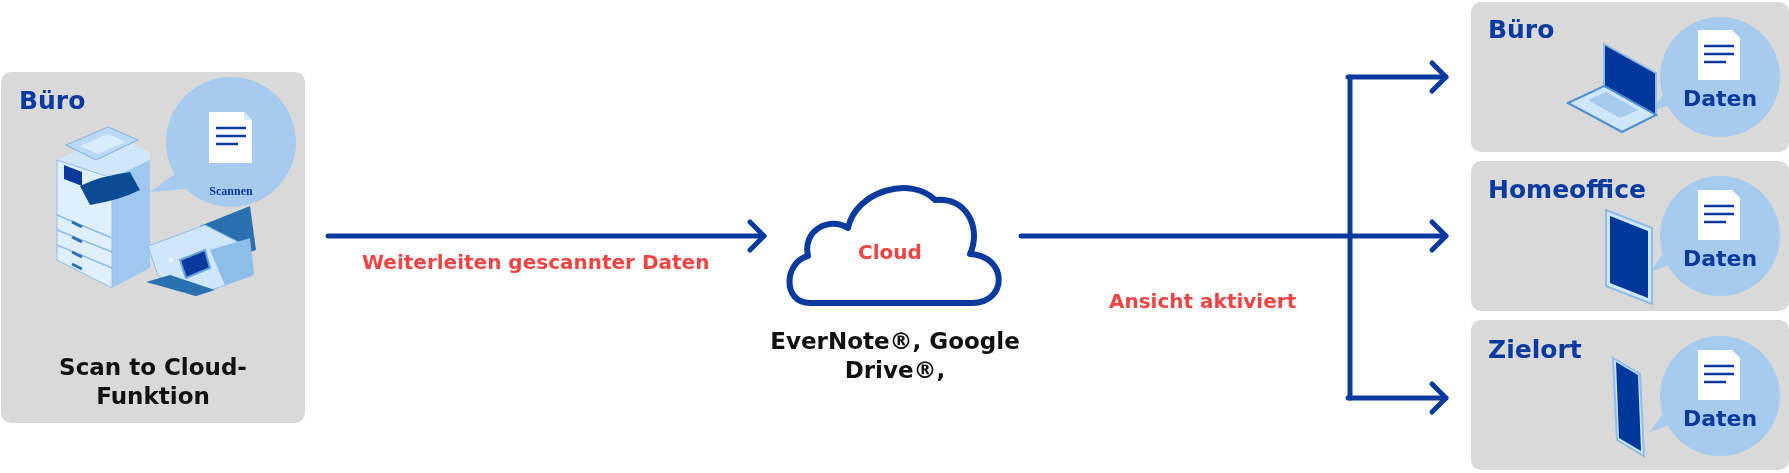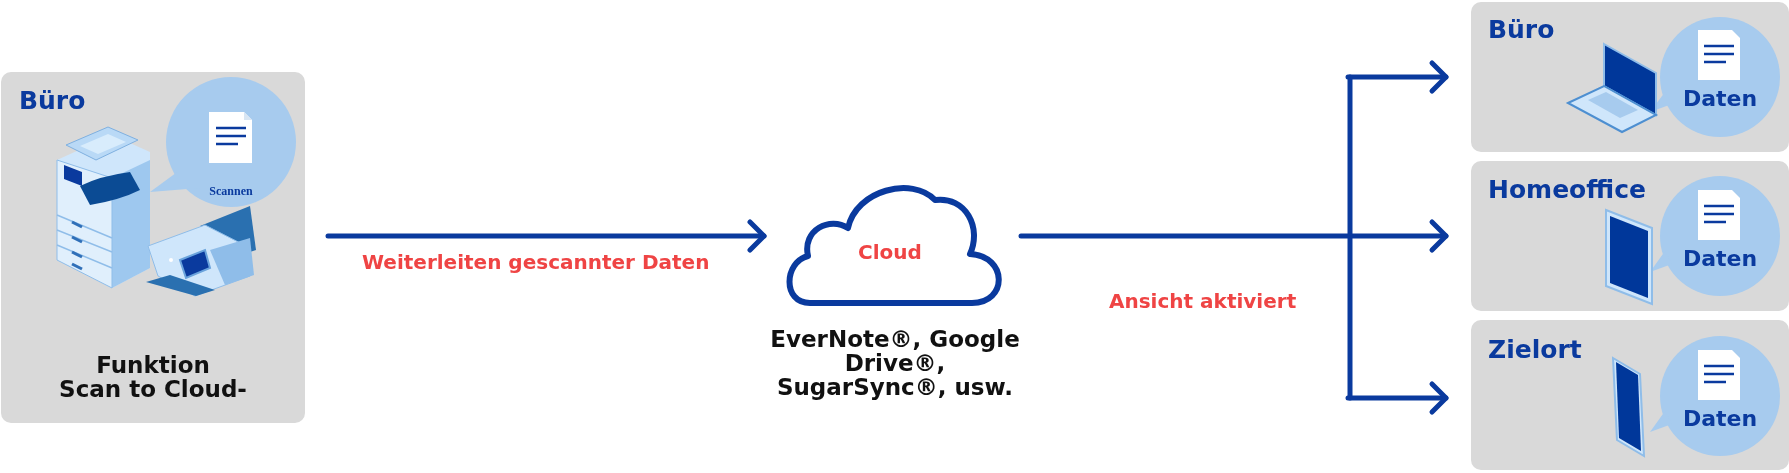--- a/index.html
+++ b/index.html
@@ -1,21 +1,21 @@
 <!DOCTYPE html>
 <html><head>
   <meta charset="utf-8">
   <style>
     html, body { margin: 0; padding: 0; background: #ffffff; }
     body { width: 1789px; height: 473px; position: relative; overflow: hidden;
            font-family: "DejaVu Sans", "Liberation Sans", sans-serif; }
     .panel { position: absolute; background: #d9d9d9; border-radius: 10px; }
     .panel-title { position: absolute; color: #0a3a9e; font-weight: bold; font-size: 25px; }
     .label-blue { position: absolute; color: #ef4444; font-weight: bold; font-size: 20px; white-space: nowrap; }
-    .label-black { position: absolute; color: #111111; font-weight: bold; font-size: 23px; text-align: center; line-height: 24px; }
+    .label-black { position: absolute; color: #111111; font-weight: bold; font-size: 23px; text-align: center; line-height: 29px; }
     svg.art { position: absolute; left: 0; top: 0; overflow: visible; }
     .bubble-text { position: absolute; color: #0a3a9e; font-weight: bold; font-size: 22px; text-align: center; }
   </style>
 </head>
 <body>
 
 <div class="panel" style="left:1px; top:72px; width:304px; height:351px;"></div>
 <div class="panel-title" style="left:19px; top:86px;">Büro</div>
 
 <svg class="art" width="1789" height="473">
@@ -53,22 +53,22 @@
     <path d="M200 226 L250 206 L256 250 L220 262 Z" fill="#2a70b0"></path>
     <path d="M148 246 L205 225 L250 248 L250 276 L195 296 L158 276 Z" fill="#cfe6fb" stroke="#8fbde9" stroke-width="1"></path>
     <path d="M180 260 L205 250 L210 268 L186 278 Z" fill="#0a3a9e" stroke="#6aa3dc" stroke-width="2"></path>
     <path d="M210 250 L250 238 L254 275 L225 285 Z" fill="#8fbde9"></path>
     <path d="M146 282 L196 296 L215 290 L170 275 Z" fill="#2a70b0"></path>
     <circle cx="171" cy="260" r="2" fill="#ffffff"></circle>
   </g>
 </svg>
 <div class="bubble-text" style="left:189px; top:184px; width:84px; font-size:12px;font-family:Liberation Serif, serif;">Scannen</div>
 <div class="label-black" style="left:1px; top:353px; width:304px;">
+  <div>Scan to Cloud-</div>
   <div>Funktion</div>
-  <div>Scan to Cloud-</div>
 </div>
 
 <svg class="art" width="1789" height="473">
   <g stroke="#0a3a9e" stroke-width="5" fill="none" stroke-linecap="round" stroke-linejoin="round">
     <line x1="328" y1="236" x2="764" y2="236"></line>
     <polyline points="750,222 764,236 750,250"></polyline>
   </g>
   <g>
     <path d="M810 303
              C 782 303, 784 262, 808 256
@@ -85,21 +85,20 @@
     <polyline points="1432,63 1446,77 1432,91"></polyline>
     <polyline points="1432,222 1446,236 1432,250"></polyline>
     <polyline points="1432,384 1446,398 1432,412"></polyline>
   </g>
 </svg>
 
 <div class="label-blue" style="left:362px; top:250px;">Weiterleiten gescannter Daten</div>
 <div class="label-blue" style="left:858px; top:240px;">Cloud</div>
 <div class="label-black" style="left:720px; top:327px; width:350px;">
   <div>EverNote®, Google Drive®,</div>
-  <div>SugarSync®, usw.</div>
 </div>
 <div class="label-blue" style="left:1109px; top:262px;margin-top:27px;">Ansicht aktiviert</div>
 
 <div class="panel" style="left:1471px; top:2px; width:318px; height:150px;"></div>
 <div class="panel" style="left:1471px; top:161px; width:318px; height:150px;"></div>
 <div class="panel" style="left:1471px; top:320px; width:318px; height:150px;"></div>
 
 <div class="panel-title" style="left:1488px; top:15px;">Büro</div>
 <div class="panel-title" style="left:1488px; top:175px;">Homeoffice</div>
 <div class="panel-title" style="left:1488px; top:335px;">Zielort</div>

